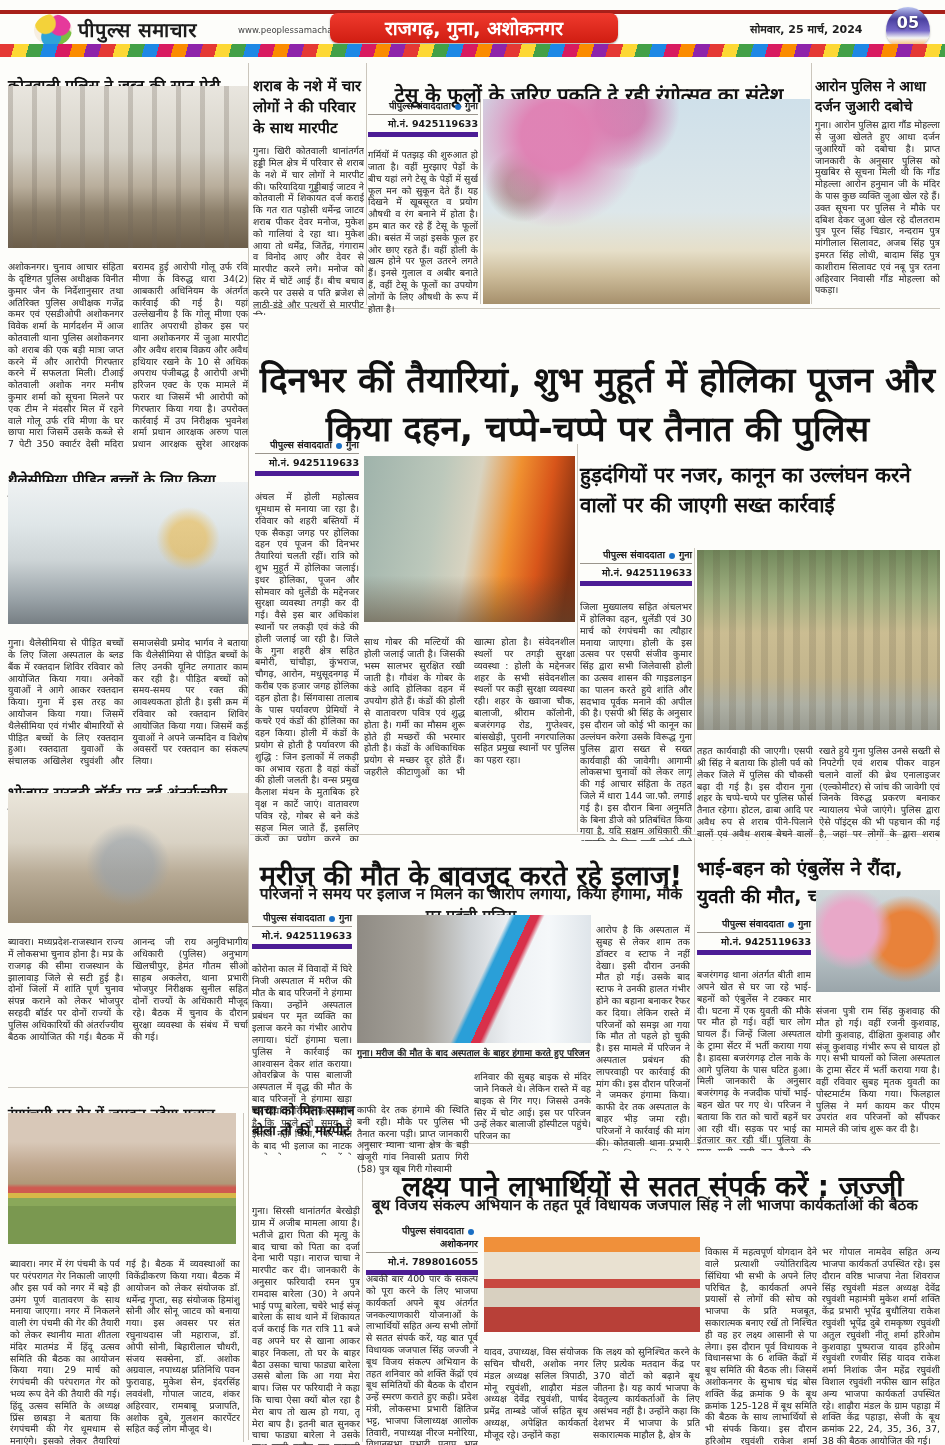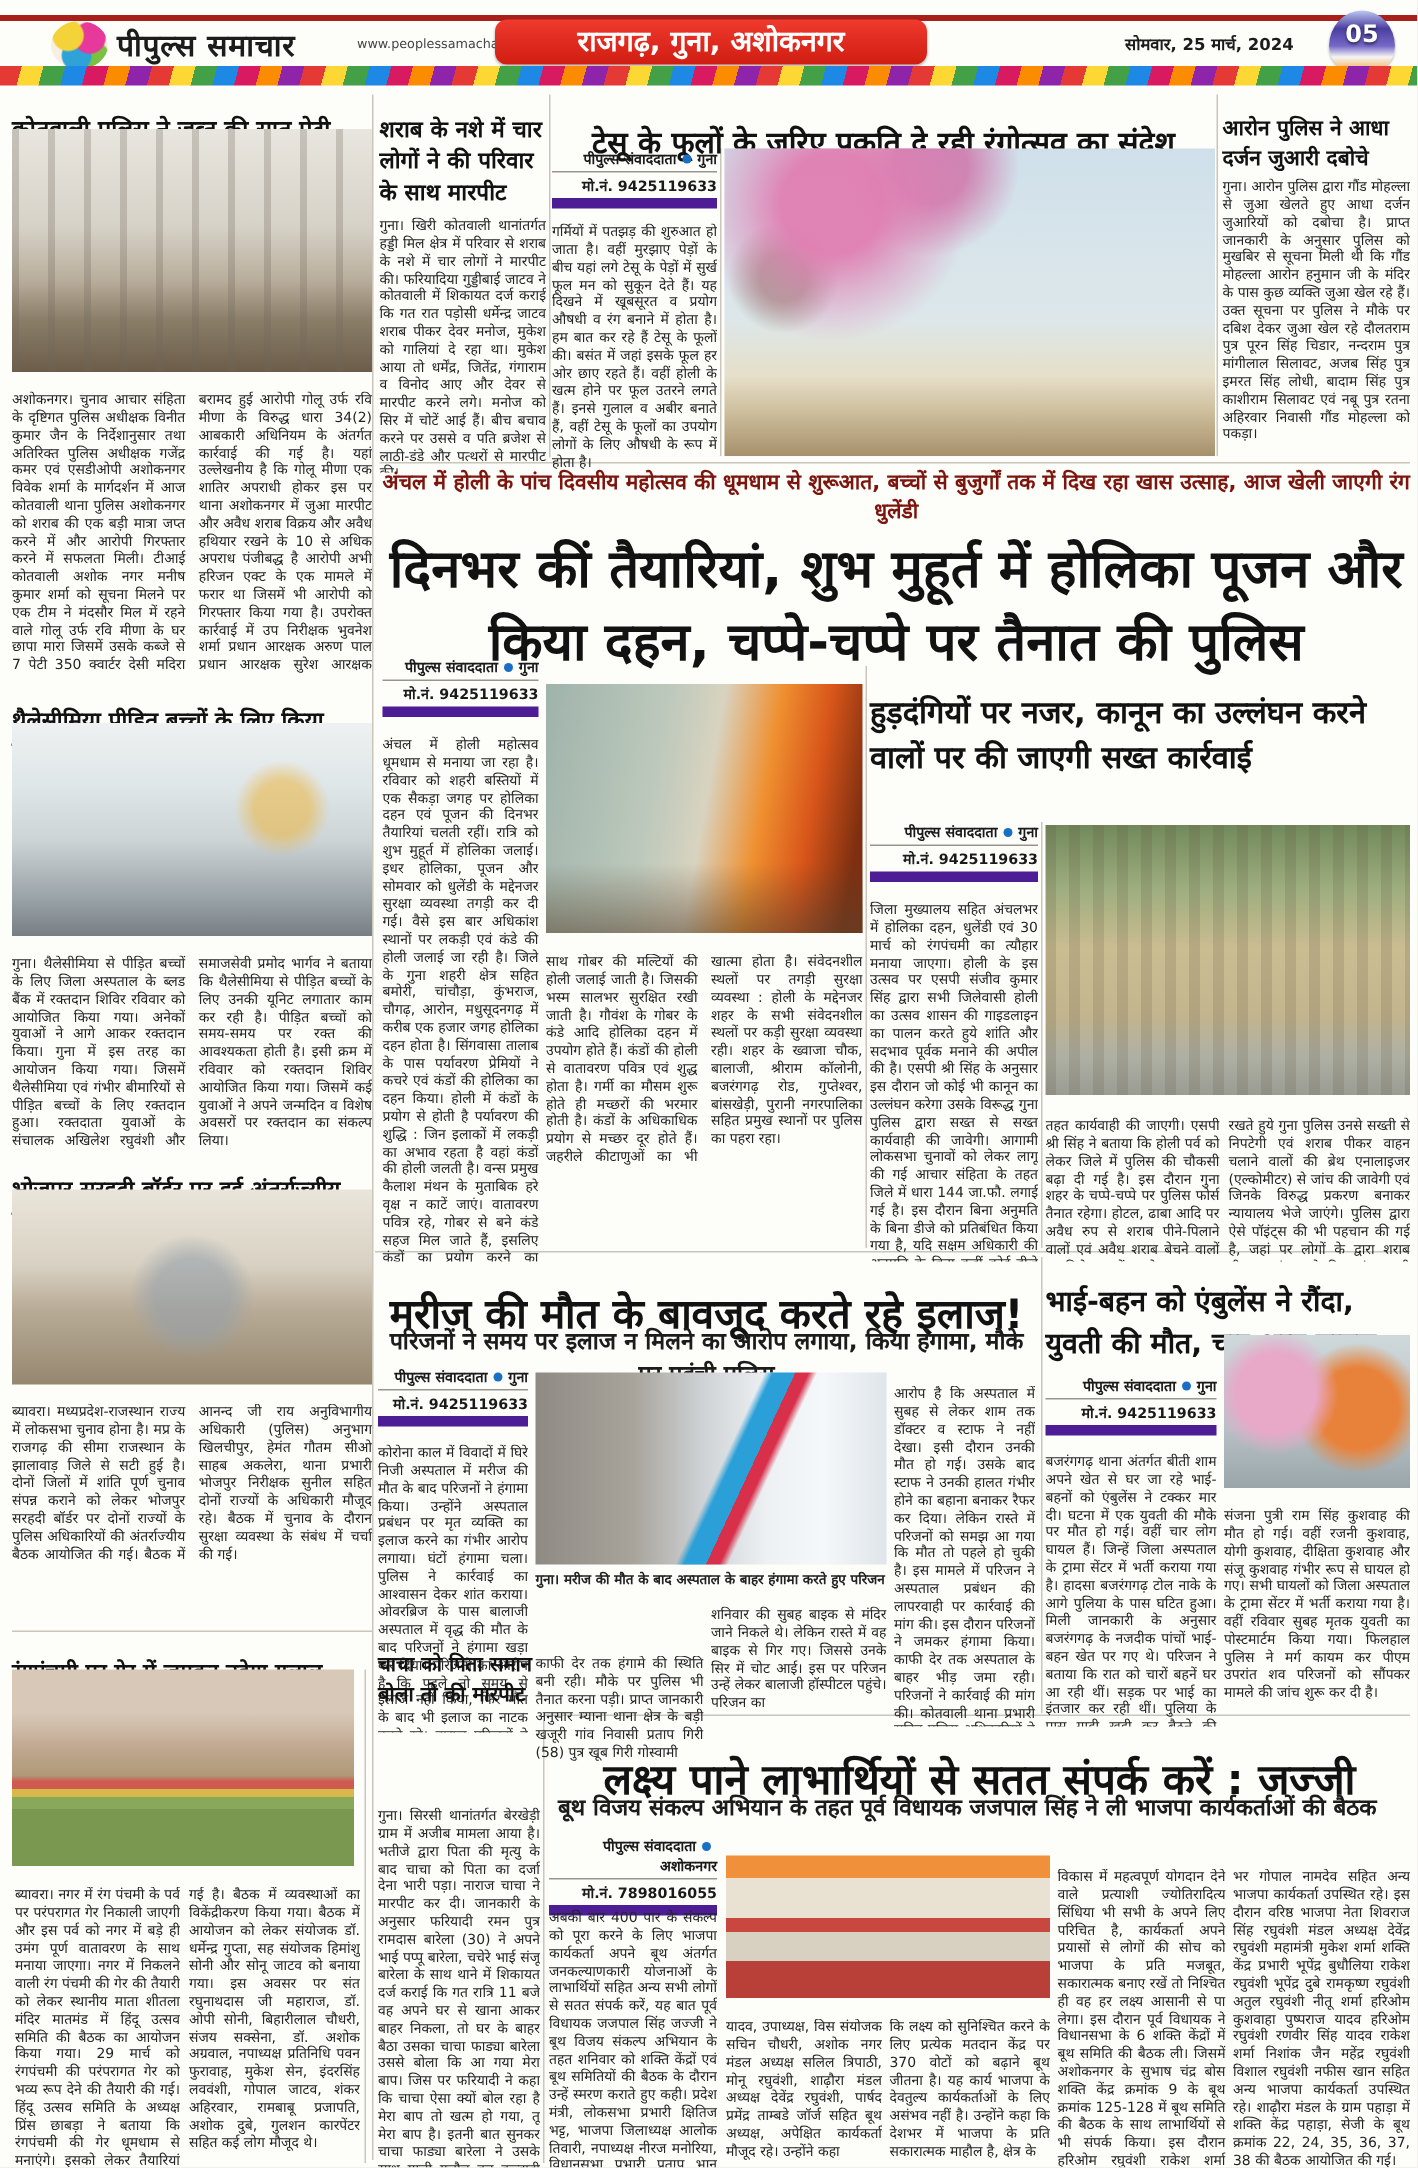--- a/index.html
+++ b/index.html
@@ -28,21 +28,21 @@
   #holi-border{left:0;top:44px;width:945px;height:13px;
      background:repeating-linear-gradient(105deg,#e53935 0 14px,#fdd835 14px 28px,#43a047 28px 42px,
        #1e88e5 42px 56px,#d81b60 56px 70px,#fb8c00 70px 84px,#8e24aa 84px 98px);}
   
   .hl{font-weight:800;color:#121212;}
   .body{font-size:9.3px;line-height:1.27;text-align:justify;color:#242424;overflow:hidden;}
   .cols2{column-count:2;column-gap:9px;}
   .photo{background-color:#cfc9bd;}
   .byl{text-align:right;font-weight:700;font-size:9.5px;color:#1a1a1a;}
   .byl .byl-name{border-bottom:1px solid #9a958c;padding-bottom:2px;}
-  .byl .byl-phone{border-bottom:7px solid #4c1d95;padding:2px 0;}
+  .byl .byl-phone{border-bottom:5px solid #4c1d95;padding:2px 0;}
   .dot{display:inline-block;width:6px;height:6px;border-radius:50%;background:#1a6fc4;margin:0 4px;vertical-align:middle;}
   .vr{position:absolute;width:1px;background:#cbc6bc;}
   .hr{position:absolute;height:1px;background:#cbc6bc;}
   .caption{font-size:9px;font-weight:700;color:#222;}
   
   #a1-h{left:8px;top:64px;width:240px;font-size:15.5px;line-height:1.25;}
   #a1-photo{left:8px;top:86px;width:240px;height:162px;
      background:repeating-linear-gradient(90deg,rgba(110,100,88,.28) 0 5px,transparent 5px 24px),
      linear-gradient(180deg,#e9e6df 0%,#d6d2c8 40%,#b9ae9c 62%,#8c7f6a 78%,#6b5d49 100%);}
   #a1-b{left:8px;top:252px;width:240px;height:200px;}
@@ -93,21 +93,21 @@
   #rang-b1{left:10px;top:1249px;width:110px;height:190px;}
   #rang-b2{left:126px;top:1249px;width:114px;height:190px;}
   
   #marij-h{left:252px;top:838px;width:438px;font-size:27px;text-align:center;}
   #marij-sub{left:252px;top:882px;width:438px;font-size:15.5px;font-weight:800;text-align:center;}
   #marij-byl{left:252px;top:911px;width:100px;}
   #marij-b1{left:252px;top:954px;width:100px;height:192px;}
   #marij-photo{left:357px;top:915px;width:234px;height:128px;
      background:linear-gradient(115deg,transparent 52%,#2a9fd8 54% 59%,#d8304a 59% 62%,transparent 64%),
      linear-gradient(90deg,#8f8b84 0%,#a8a49c 28%,#cfd3d6 48%,#eef1f4 66%,#f5f8fa 82%,#dfe5ea 100%);}
-  #marij-cap{left:357px;top:1046px;width:234px;}
+  #marij-cap{left:357px;top:1046px;width:234px;text-decoration:underline;}
   #marij-b2{left:357px;top:1062px;width:112px;height:80px;margin-top:42px;}
   #marij-b3{left:474px;top:1062px;width:117px;height:80px;}
   #marij-b4{left:596px;top:915px;width:94px;height:227px;}
   
   #amb-h{left:697px;top:838px;width:243px;font-size:19px;line-height:1.5;}
   #amb-byl{left:697px;top:917px;width:114px;}
   #amb-photo{left:816px;top:890px;width:124px;height:102px;
      background:radial-gradient(circle at 28% 38%,#e8a8c8 0 24%,transparent 38%),
      radial-gradient(circle at 72% 48%,#e8823a 0 26%,transparent 42%),
      linear-gradient(180deg,#cfd8da 0%,#b8c2c6 60%,#9aa5aa 100%);}
@@ -176,21 +176,20 @@
   <div class="abs byl" id="a3-byl">
     <div class="byl-name"><span>पीपुल्स संवाददाता</span><span class="dot"></span><span>गुना</span></div>
     <div class="byl-phone">मो.नं. 9425119633</div>
   </div>
   <p class="abs body" id="a3-b">गर्मियों में पतझड़ की शुरुआत हो जाता है। वहीं मुरझाए पेड़ों के बीच यहां लगे टेसू के पेड़ों में सुर्ख फूल मन को सुकून देते हैं। यह दिखने में खूबसूरत व प्रयोग औषधी व रंग बनाने में होता है। हम बात कर रहे हैं टेसू के फूलों की। बसंत में जहां इसके फूल हर ओर छाए रहते हैं। वहीं होली के खत्म होने पर फूल उतरने लगते हैं। इनसे गुलाल व अबीर बनाते हैं, वहीं टेसू के फूलों का उपयोग लोगों के लिए औषधी के रूप में होता है।</p>
   <div class="abs photo" id="a3-photo"></div>
 
   <h2 class="abs hl" id="a4-h">आरोन पुलिस ने आधा दर्जन जुआरी दबोचे</h2>
   <p class="abs body" id="a4-b">गुना। आरोन पुलिस द्वारा गौंड मोहल्ला से जुआ खेलते हुए आधा दर्जन जुआरियों को दबोचा है। प्राप्त जानकारी के अनुसार पुलिस को मुखबिर से सूचना मिली थी कि गौंड मोहल्ला आरोन हनुमान जी के मंदिर के पास कुछ व्यक्ति जुआ खेल रहे हैं। उक्त सूचना पर पुलिस ने मौके पर दबिश देकर जुआ खेल रहे दौलतराम पुत्र पूरन सिंह चिडार, नन्दराम पुत्र मांगीलाल सिलावट, अजब सिंह पुत्र इमरत सिंह लोधी, बादाम सिंह पुत्र काशीराम सिलावट एवं नबू पुत्र रतना अहिरवार निवासी गौंड मोहल्ला को पकड़ा।</p>
 
-  <div class="abs" id="kicker">अंचल में होली के पांच दिवसीय महोत्सव की धूमधाम से शुरूआत, बच्चों से बुजुर्गों तक में दिख रहा खास उत्साह, आज खेली जाएगी रंग धुलेंडी</div>
   <h1 class="abs hl" id="main-h">दिनभर कीं तैयारियां, शुभ मुहूर्त में होलिका पूजन और किया दहन, चप्पे-चप्पे पर तैनात की पुलिस</h1>
   <div class="abs byl" id="byl-main">
     <div class="byl-name"><span>पीपुल्स संवाददाता</span><span class="dot"></span><span>गुना</span></div>
     <div class="byl-phone">मो.नं. 9425119633</div>
   </div>
   <p class="abs body" id="bodyL">अंचल में होली महोत्सव धूमधाम से मनाया जा रहा है। रविवार को शहरी बस्तियों में एक सैकड़ा जगह पर होलिका दहन एवं पूजन की दिनभर तैयारियां चलती रहीं। रात्रि को शुभ मुहूर्त में होलिका जलाई। इधर होलिका, पूजन और सोमवार को धुलेंडी के मद्देनजर सुरक्षा व्यवस्था तगड़ी कर दी गई। वैसे इस बार अधिकांश स्थानों पर लकड़ी एवं कंडे की होली जलाई जा रही है। जिले के गुना शहरी क्षेत्र सहित बमोरी, चांचौड़ा, कुंभराज, चौगढ़, आरोन, मधुसूदनगढ़ में करीब एक हजार जगह होलिका दहन होता है। सिंगवासा तालाब के पास पर्यावरण प्रेमियों ने कचरे एवं कंडों की होलिका का दहन किया। होली में कंडों के प्रयोग से होती है पर्यावरण की शुद्धि : जिन इलाकों में लकड़ी का अभाव रहता है वहां कंडों की होली जलती है। वन्स प्रमुख कैलाश मंथन के मुताबिक हरे वृक्ष न काटें जाएं। वातावरण पवित्र रहे, गोबर से बने कंडे सहज मिल जाते हैं, इसलिए कंडों का प्रयोग करने का आव्हान किया। अधिकांश लकड़ी के साथ कंडों का अधिकाधिक प्रयोग होने लगा है। अंचल की बस्तियों में घरों के सामने गृहणियों द्वारा कंडों के</p>
   <div class="abs photo" id="photo-main"></div>
   <p class="abs body cols2" id="bodyM">साथ गोबर की मल्टियों की होली जलाई जाती है। जिसकी भस्म सालभर सुरक्षित रखी जाती है। गौवंश के गोबर के कंडे आदि होलिका दहन में उपयोग होते हैं। कंडों की होली से वातावरण पवित्र एवं शुद्ध होता है। गर्मी का मौसम शुरू होते ही मच्छरों की भरमार होती है। कंडों के अधिकाधिक प्रयोग से मच्छर दूर होते हैं। जहरीले कीटाणुओं का भी खात्मा होता है। संवेदनशील स्थलों पर तगड़ी सुरक्षा व्यवस्था : होली के मद्देनजर शहर के सभी संवेदनशील स्थलों पर कड़ी सुरक्षा व्यवस्था रही। शहर के ख्वाजा चौक, बालाजी, श्रीराम कॉलोनी, बजरंगगढ़ रोड, गुप्तेश्वर, बांसखेड़ी, पुरानी नगरपालिका सहित प्रमुख स्थानों पर पुलिस का पहरा रहा।</p>
   <h2 class="abs hl" id="subhead2">हुड़दंगियों पर नजर, कानून का उल्लंघन करने वालों पर की जाएगी सख्त कार्रवाई</h2>
   <div class="abs byl" id="byl2">

